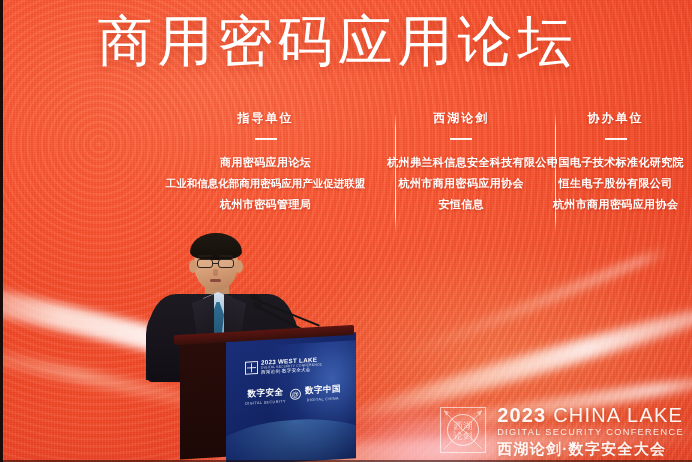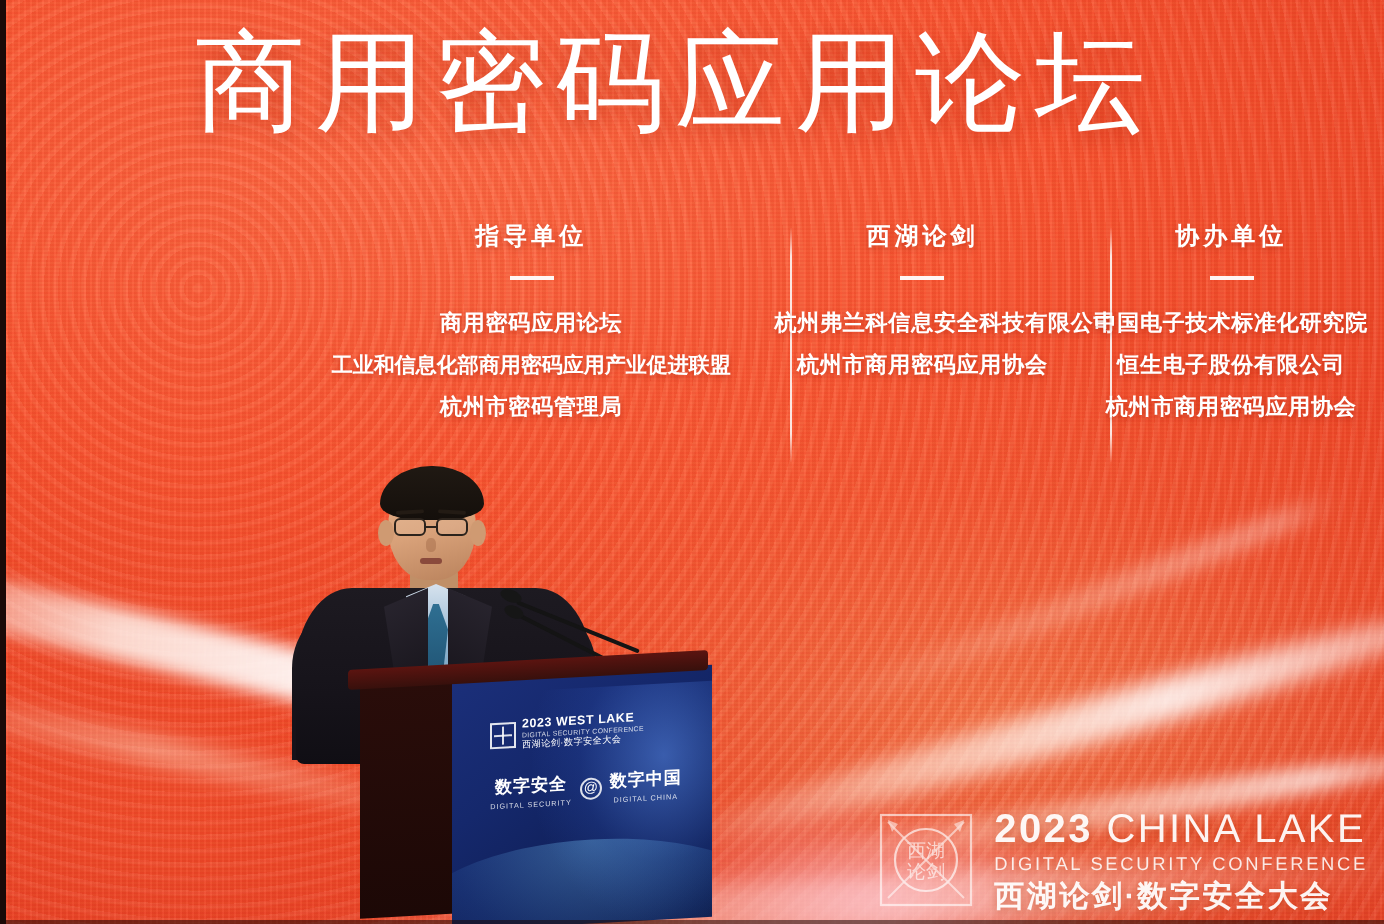--- a/index.html
+++ b/index.html
@@ -390,20 +390,21 @@
       <div class="col-line">商用密码应用论坛</div>
       <div class="col-line wide">工业和信息化部商用密码应用产业促进联盟</div>
       <div class="col-line">杭州市密码管理局</div>
     </div>
 
     <div class="col col-host">
       <div class="col-title">西湖论剑</div>
       <div class="col-rule"></div>
       <div class="col-line">杭州弗兰科信息安全科技有限公司</div>
       <div class="col-line">杭州市商用密码应用协会</div>
+      <div class="col-line">安恒信息</div>
     </div>
 
     <div class="col col-support">
       <div class="col-title">协办单位</div>
       <div class="col-rule"></div>
       <div class="col-line">中国电子技术标准化研究院</div>
       <div class="col-line">恒生电子股份有限公司</div>
       <div class="col-line">杭州市商用密码应用协会</div>
     </div>
   </div>

